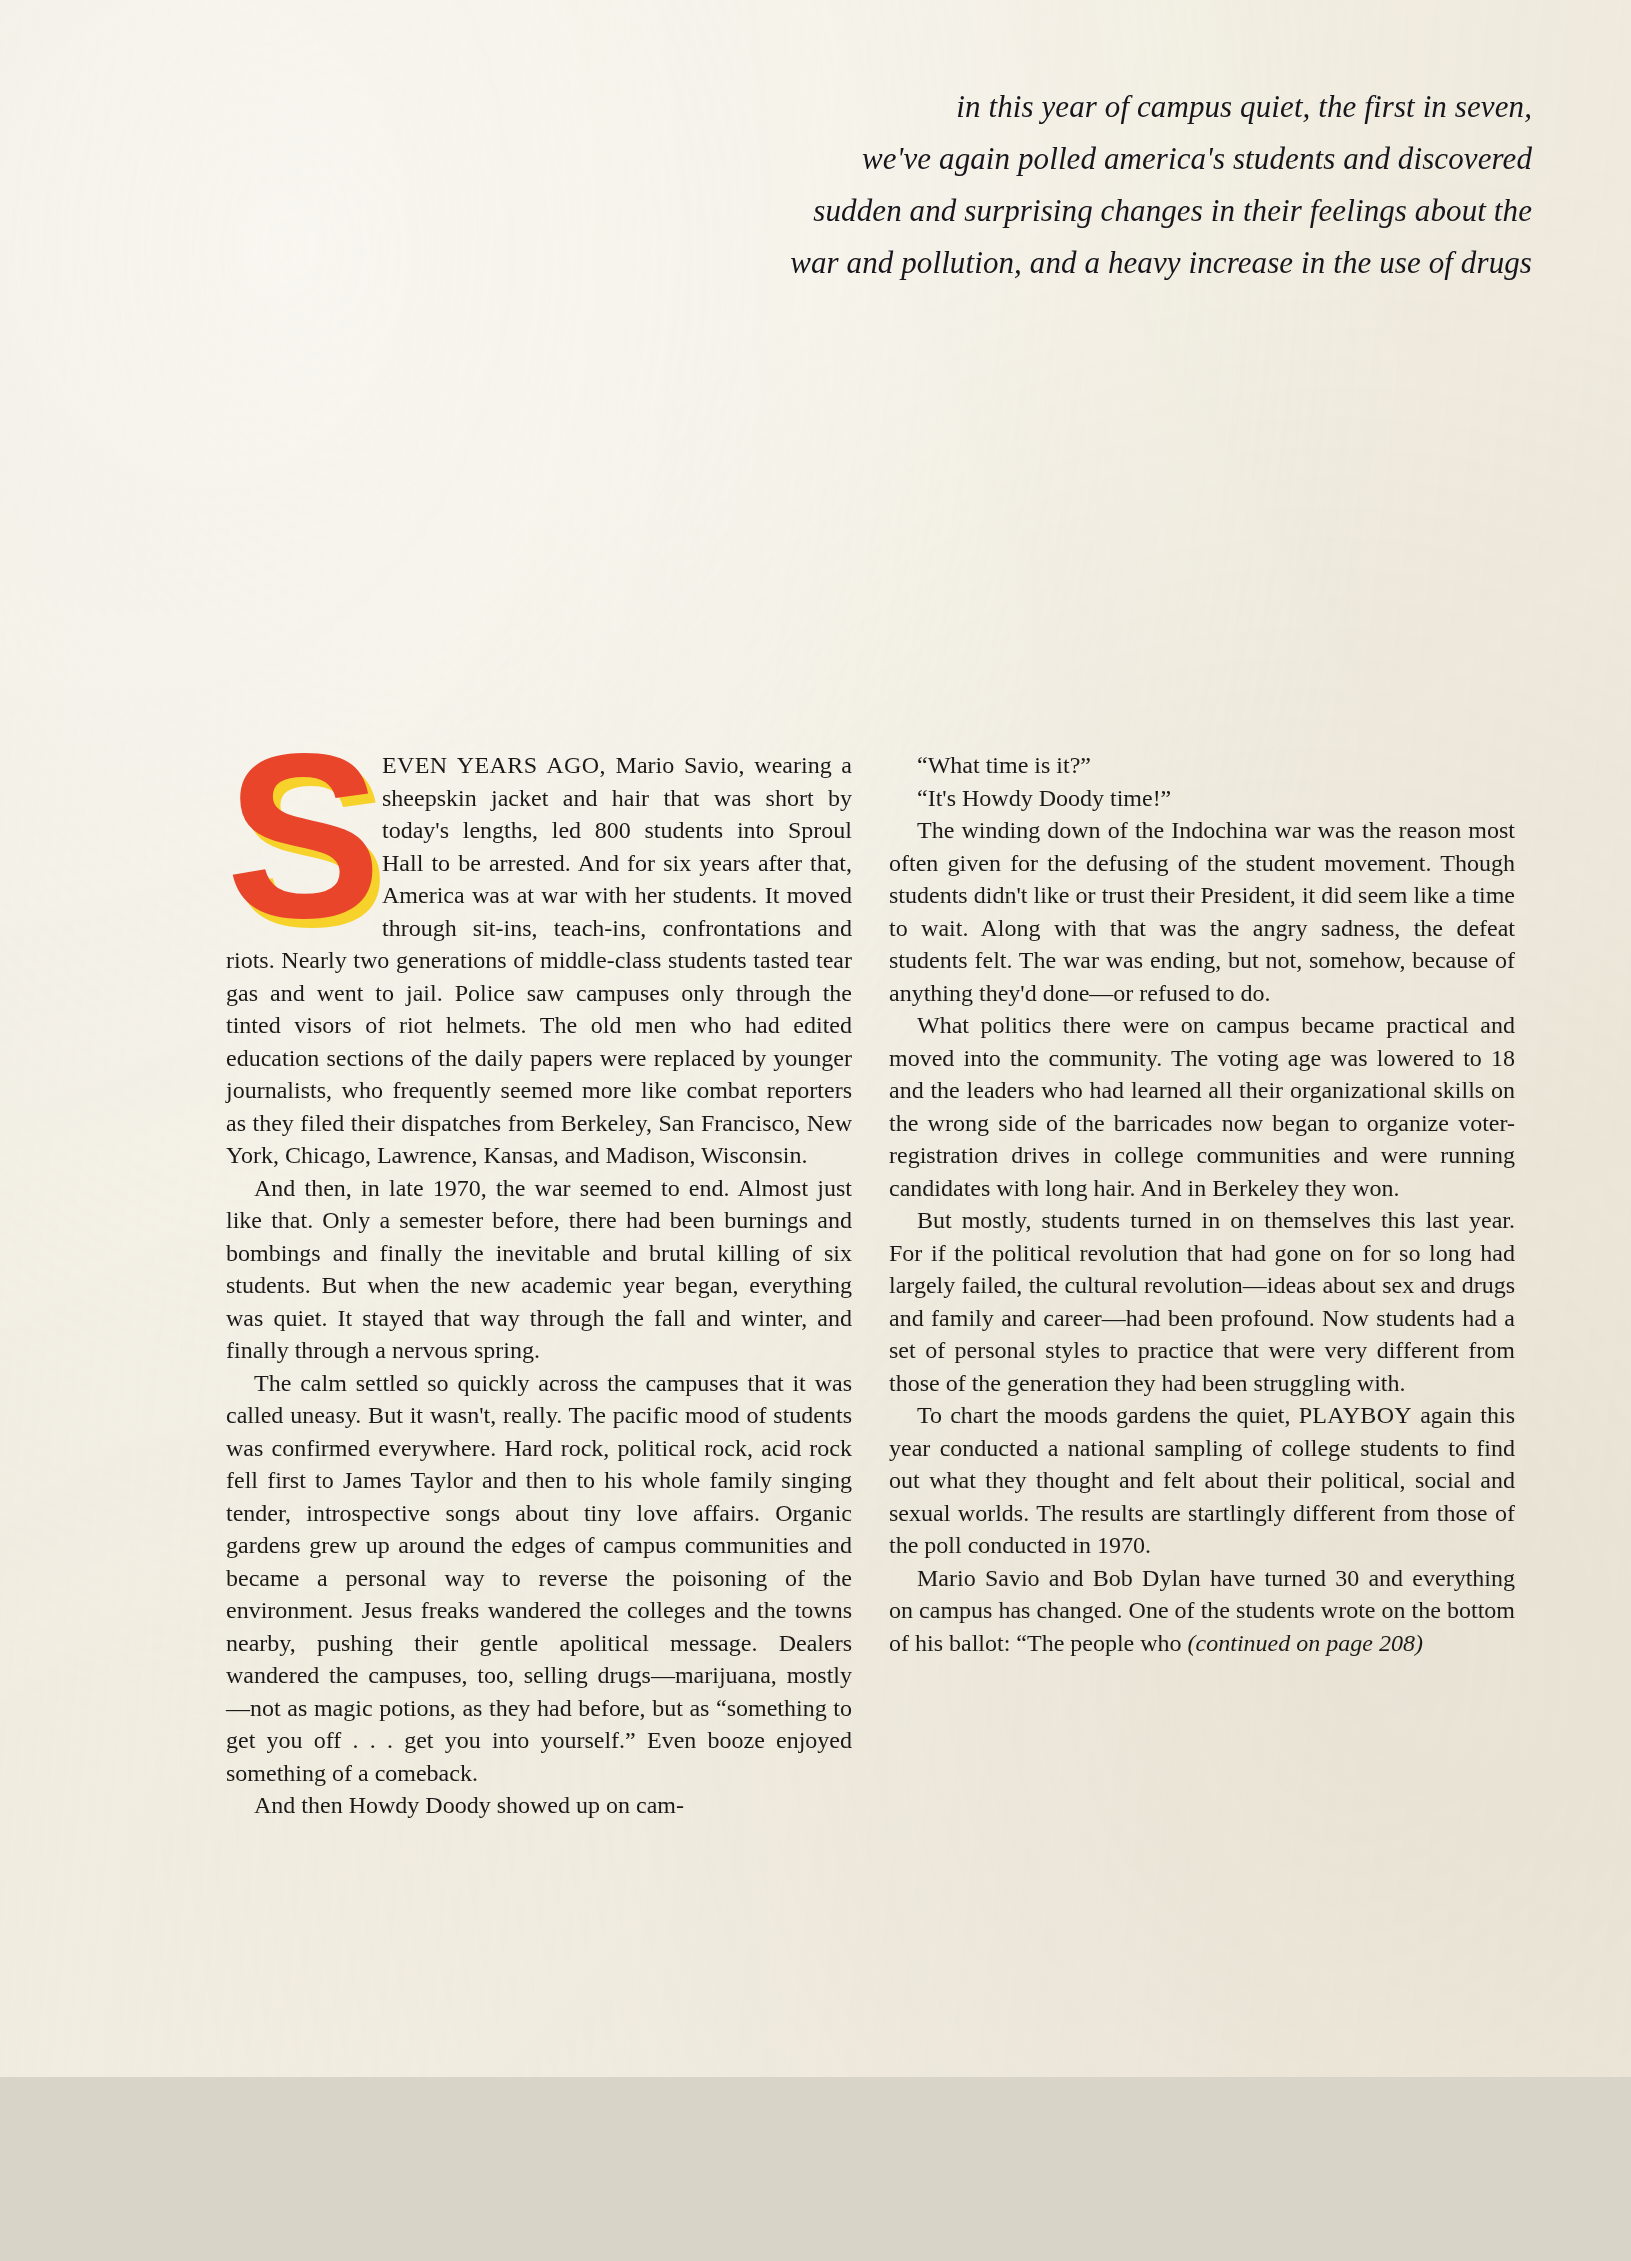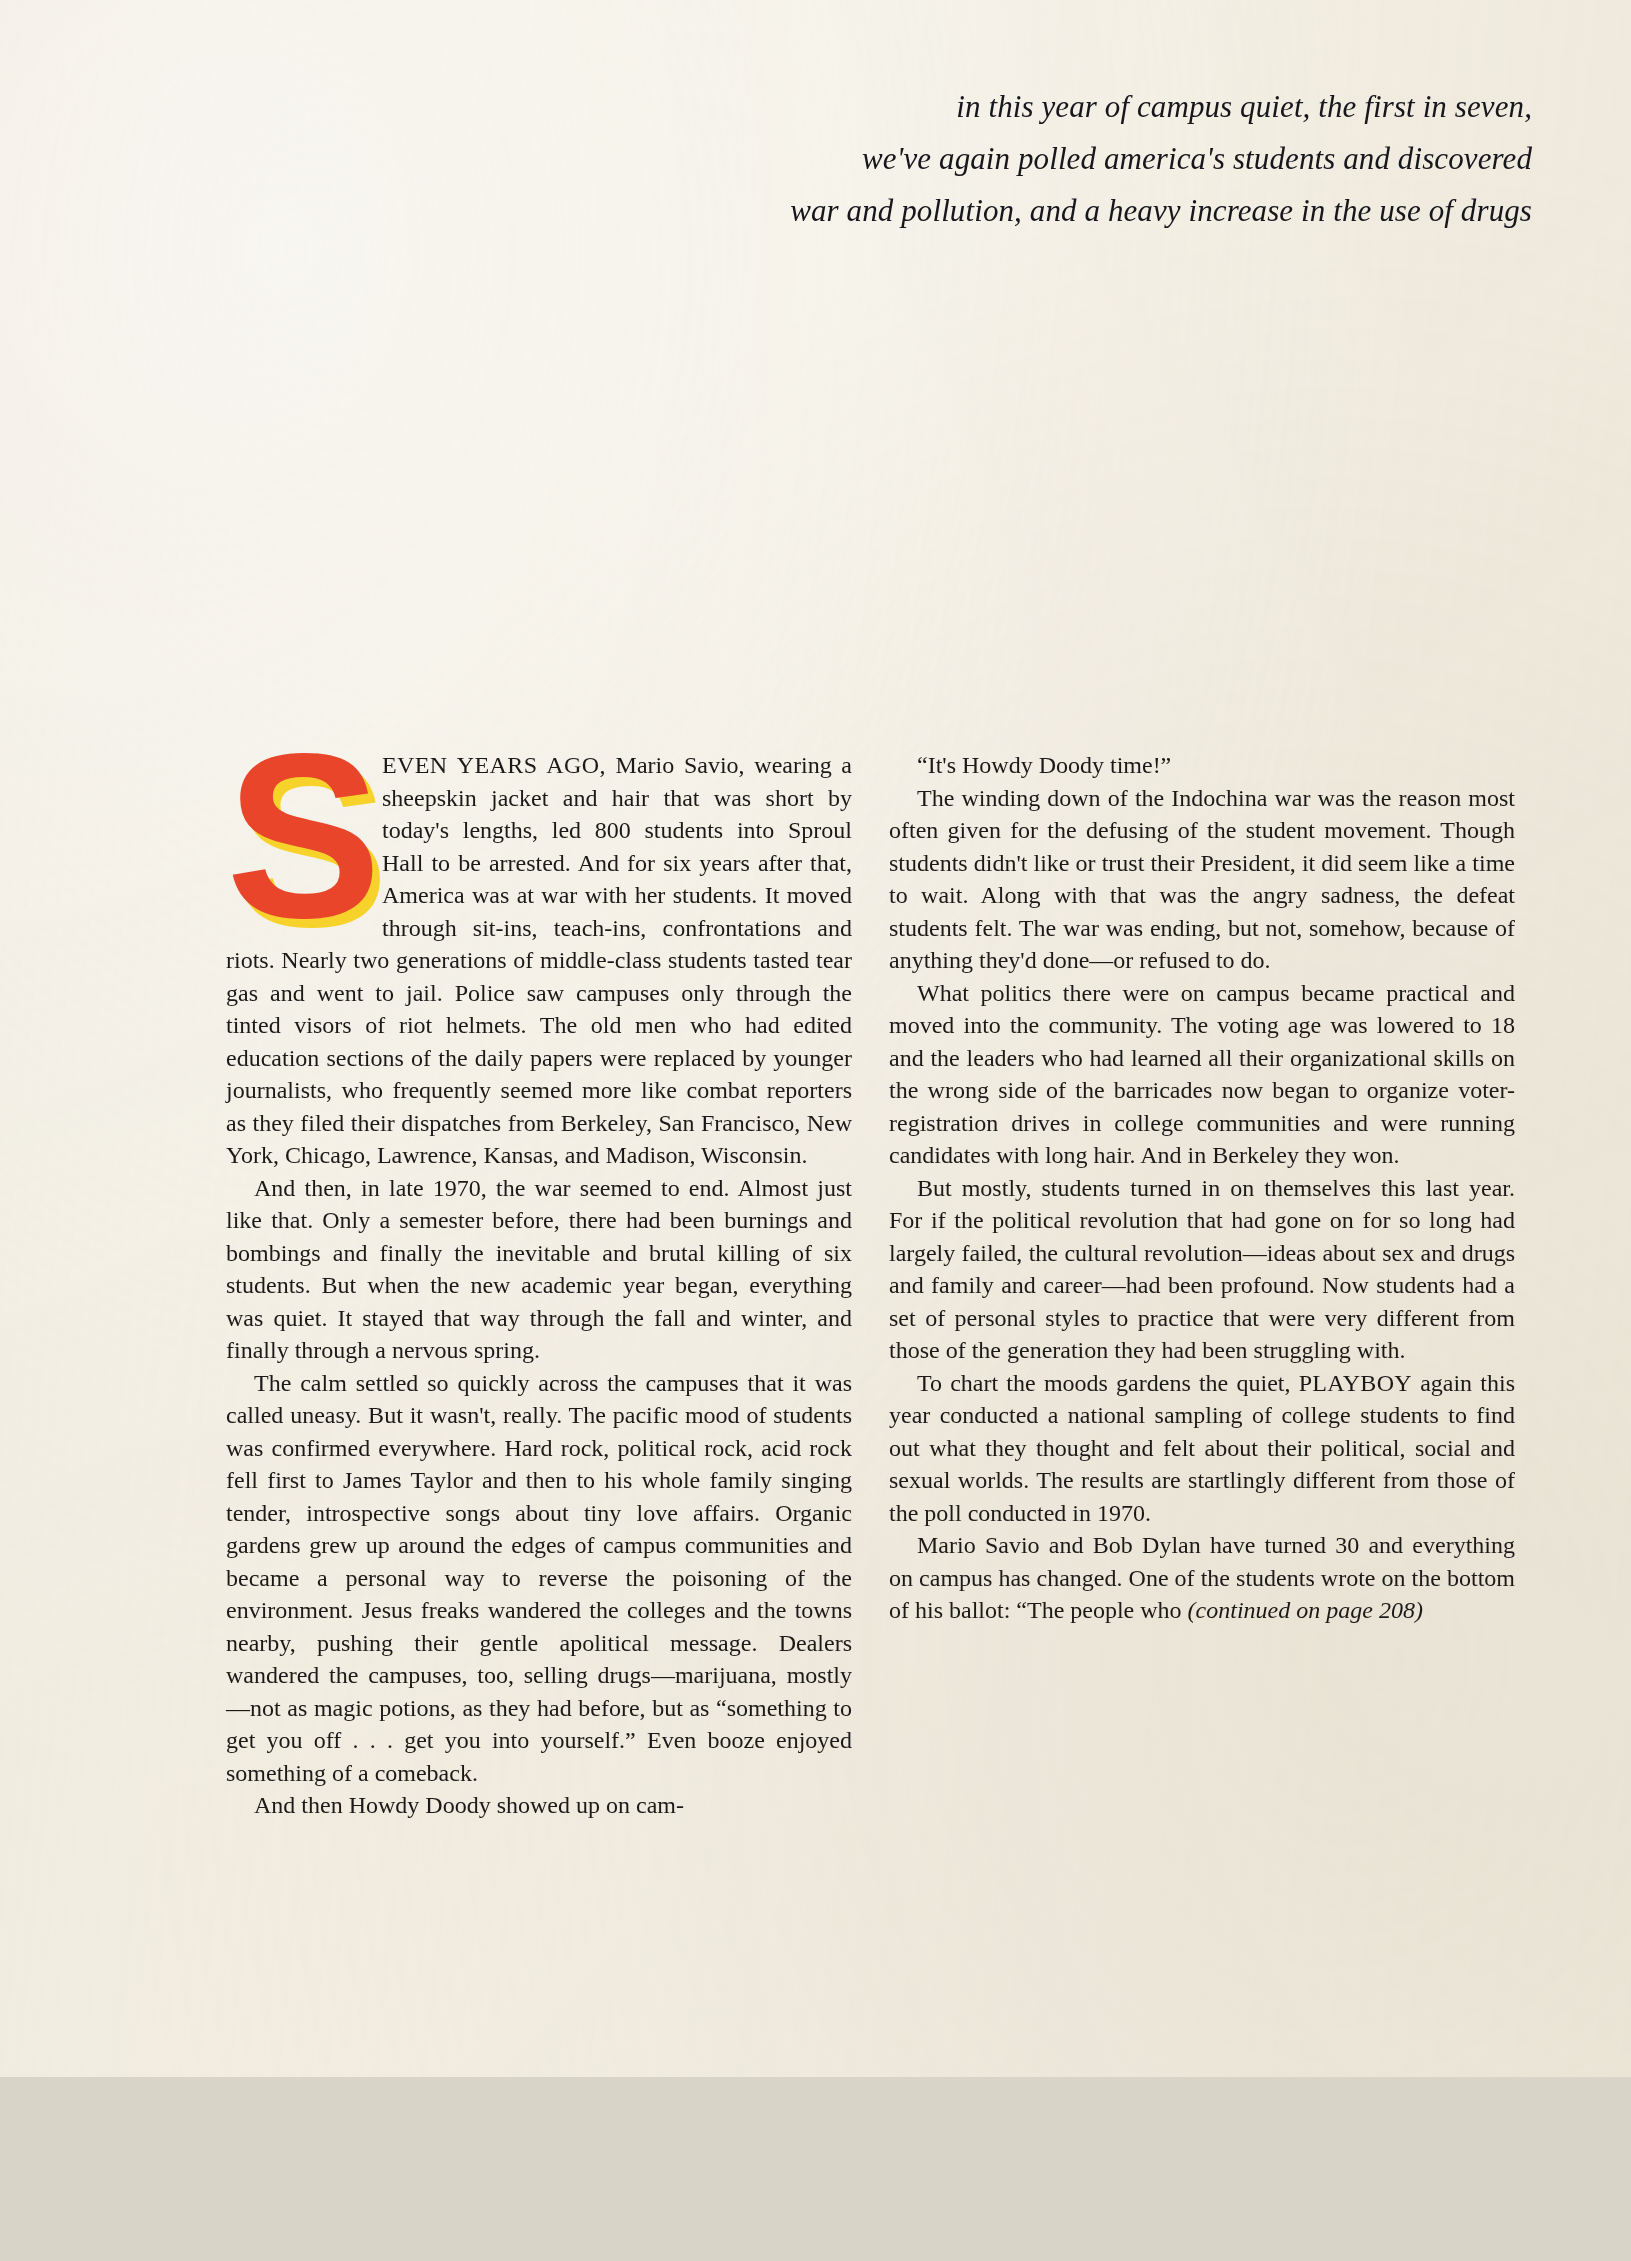--- a/index.html
+++ b/index.html
@@ -127,33 +127,35 @@
   }
 </style>
 </head>
 <body>
 
 <div class="page" style="background-color: rgb(242, 238, 226);">
 
   <div class="deck">
     <span class="dline">in this year of campus quiet, the first in seven,</span>
     <span class="dline">we've again polled america's students and discovered</span>
+    <span class="dline">sudden and surprising changes in their feelings about the</span>
     <span class="dline">war and pollution, and a heavy increase in the use of drugs</span>
   </div>
 
   <div class="columns">
 
     <div class="col">
       <p class="dropcap-wrap"><span class="dropcap" style="color: rgb(232, 69, 42); text-shadow: rgb(246, 210, 43) 7.5px 9px 0px;">S</span><span class="smallcaps">EVEN YEARS AGO,</span><span> Mario Savio, wearing a sheepskin jacket and hair that was short by today's lengths, led 800 students into Sproul Hall to be arrested. And for six years after that, America was at war with her students. It moved through sit-ins, teach-ins, confrontations and riots. Nearly two generations of middle-class students tasted tear gas and went to jail. Police saw campuses only through the tinted visors of riot helmets. The old men who had edited education sections of the daily papers were replaced by younger journalists, who frequently seemed more like combat reporters as they filed their dispatches from Berkeley, San Francisco, New York, Chicago, Lawrence, Kansas, and Madison, Wisconsin.</span></p>
       <p class="indent">And then, in late 1970, the war seemed to end. Almost just like that. Only a semester before, there had been burnings and bombings and finally the inevitable and brutal killing of six students. But when the new academic year began, everything was quiet. It stayed that way through the fall and winter, and finally through a nervous spring.</p>
       <p class="indent">The calm settled so quickly across the campuses that it was called uneasy. But it wasn't, really. The pacific mood of students was confirmed everywhere. Hard rock, political rock, acid rock fell first to James Taylor and then to his whole family singing tender, introspective songs about tiny love affairs. Organic gardens grew up around the edges of campus communities and became a personal way to reverse the poisoning of the environment. Jesus freaks wandered the colleges and the towns nearby, pushing their gentle apolitical message. Dealers wandered the campuses, too, selling drugs—marijuana, mostly—not as magic potions, as they had before, but as “something to get you off . . . get you into yourself.” Even booze enjoyed something of a comeback.</p>
       <p class="indent">And then Howdy Doody showed up on cam-</p>
     </div>
 
     <div class="col">
+      <p class="indent">“What time is it?”</p>
       <p class="indent">“It's Howdy Doody time!”</p>
       <p class="indent">The winding down of the Indochina war was the reason most often given for the defusing of the student movement. Though students didn't like or trust their President, it did seem like a time to wait. Along with that was the angry sadness, the defeat students felt. The war was ending, but not, somehow, because of anything they'd done—or refused to do.</p>
       <p class="indent">What politics there were on campus became practical and moved into the community. The voting age was lowered to 18 and the leaders who had learned all their organizational skills on the wrong side of the barricades now began to organize voter-registration drives in college communities and were running candidates with long hair. And in Berkeley they won.</p>
       <p class="indent">But mostly, students turned in on themselves this last year. For if the political revolution that had gone on for so long had largely failed, the cultural revolution—ideas about sex and drugs and family and career—had been profound. Now students had a set of personal styles to practice that were very different from those of the generation they had been struggling with.</p>
       <p class="indent"><span>To chart the moods gardens the quiet, </span><span class="sc-playboy">PLAYBOY</span><span> again this year conducted a national sampling of college students to find out what they thought and felt about their political, social and sexual worlds. The results are startlingly different from those of the poll conducted in 1970.</span></p>
       <p class="indent"><span>Mario Savio and Bob Dylan have turned 30 and everything on campus has changed. One of the students wrote on the bottom of his ballot: “The people who </span><span class="cont">(continued on page 208)</span></p>
     </div>
 
   </div>
 

